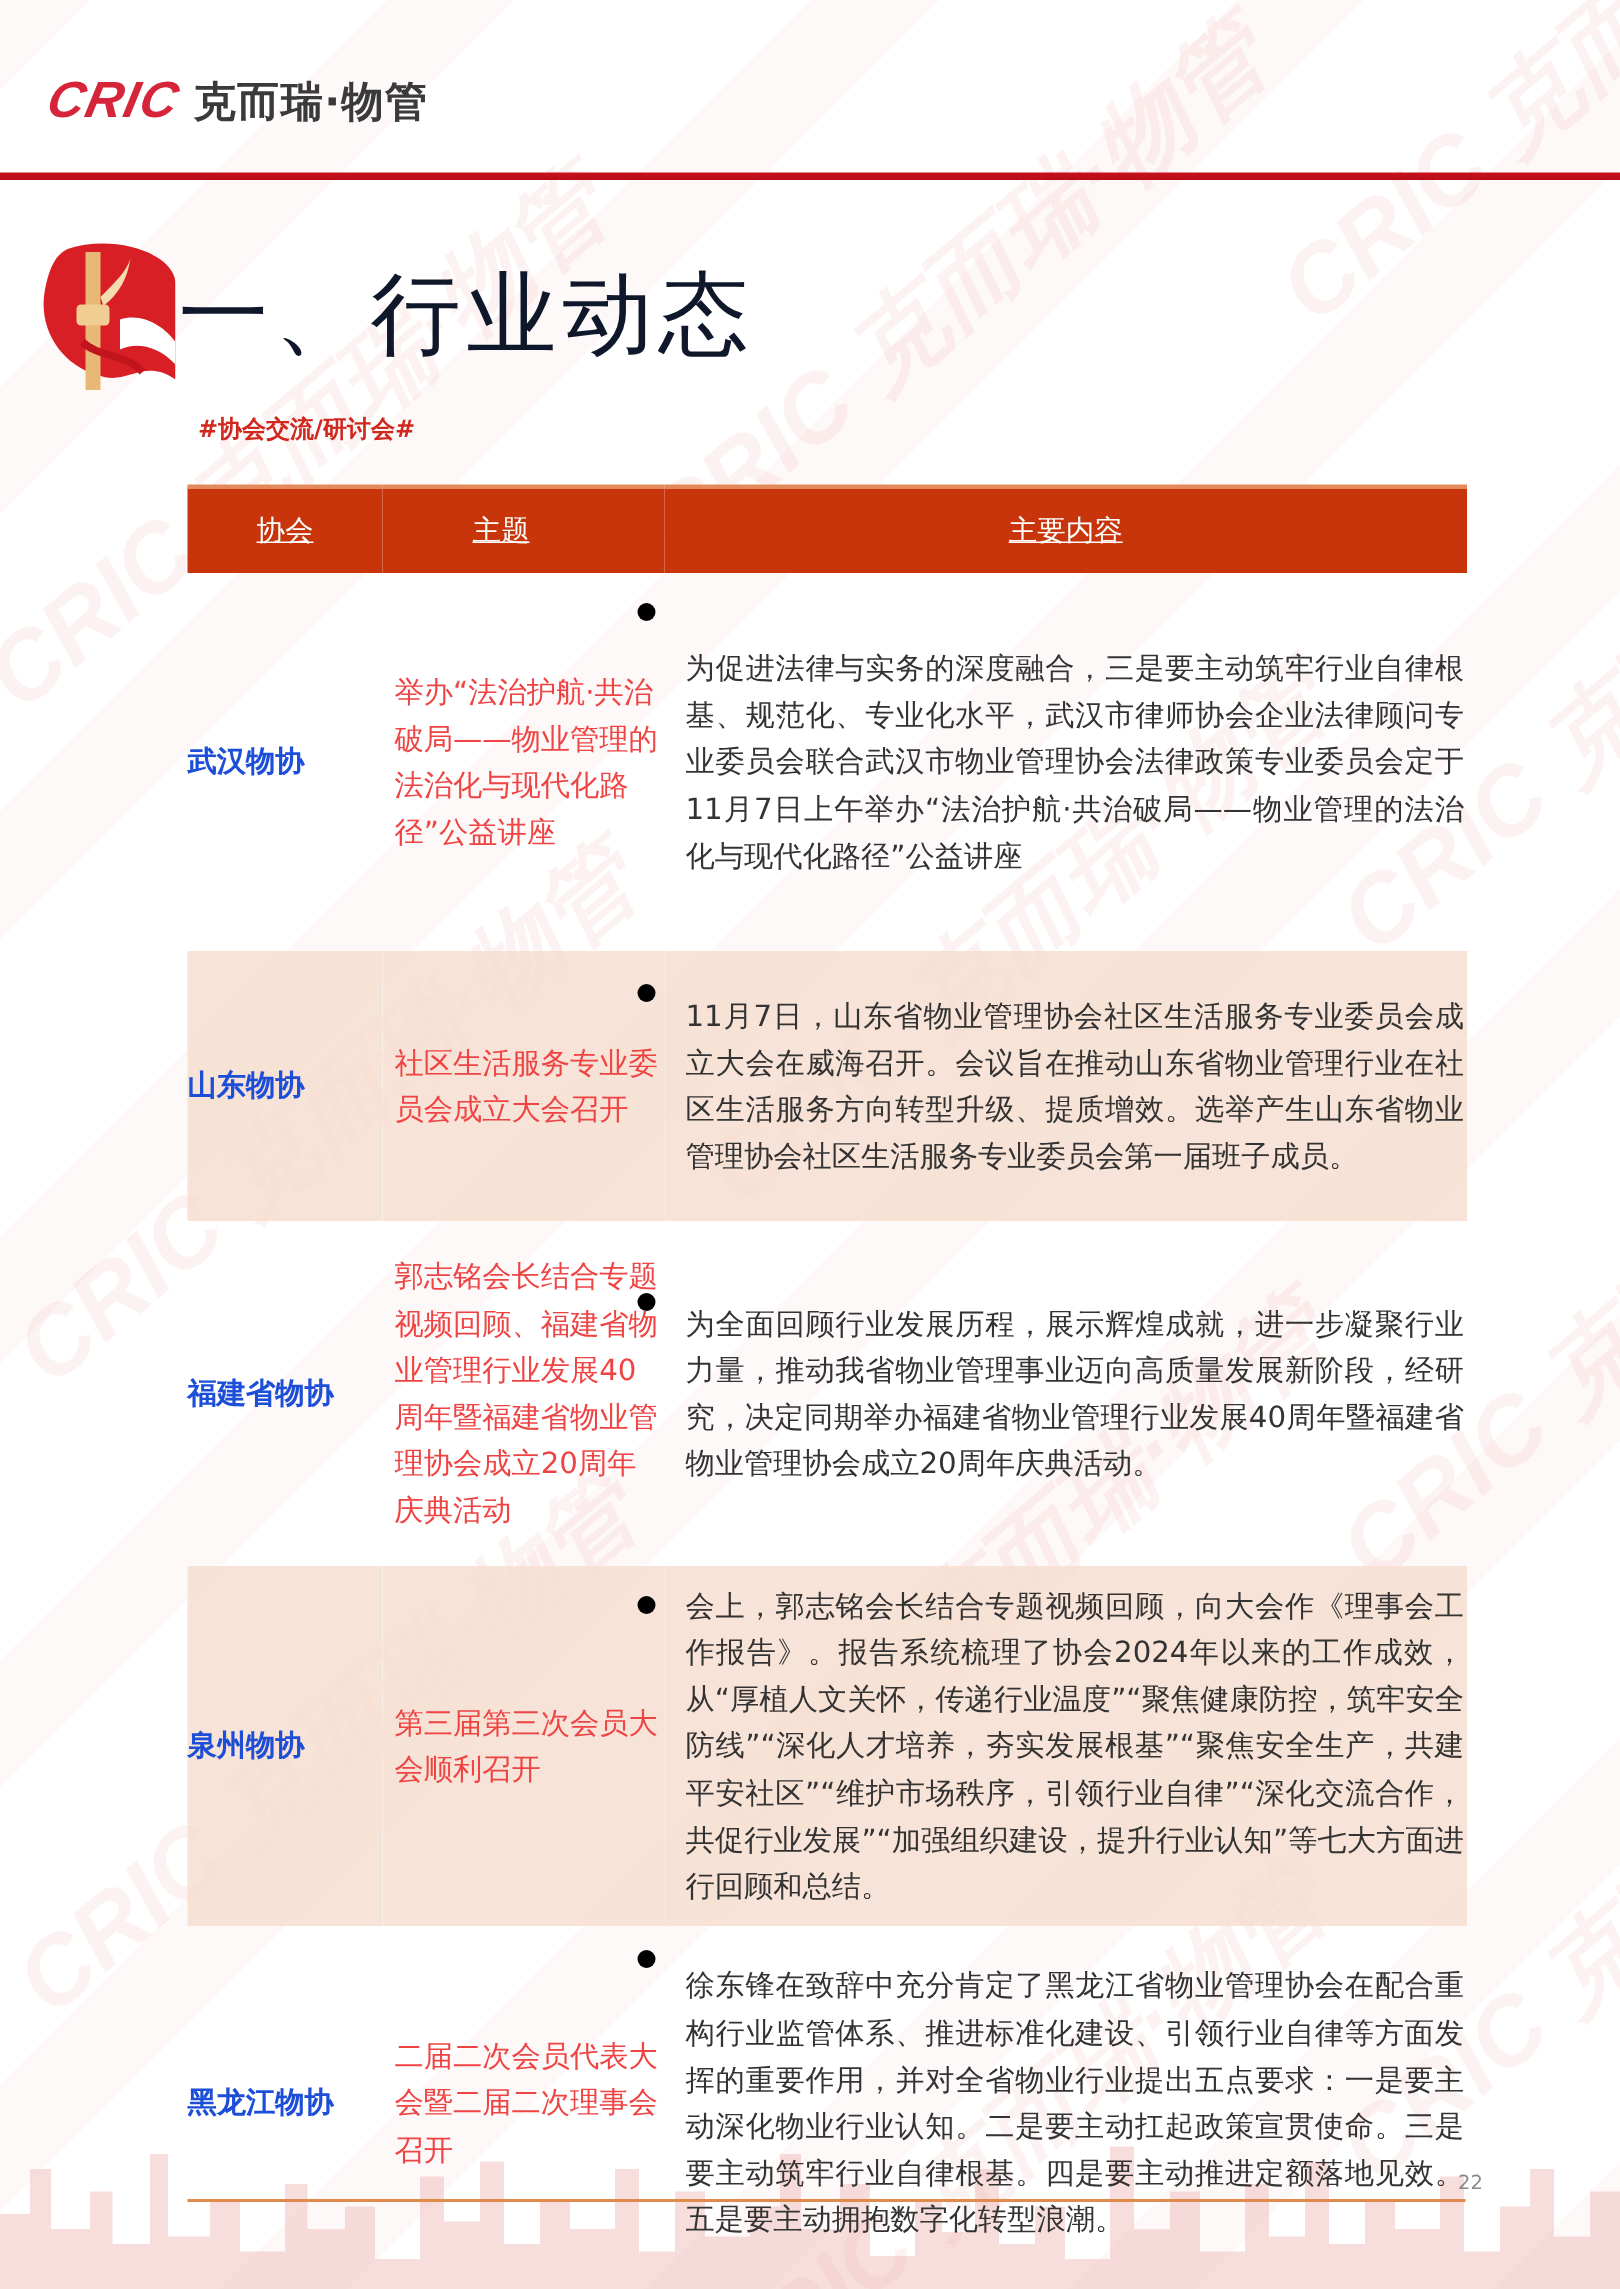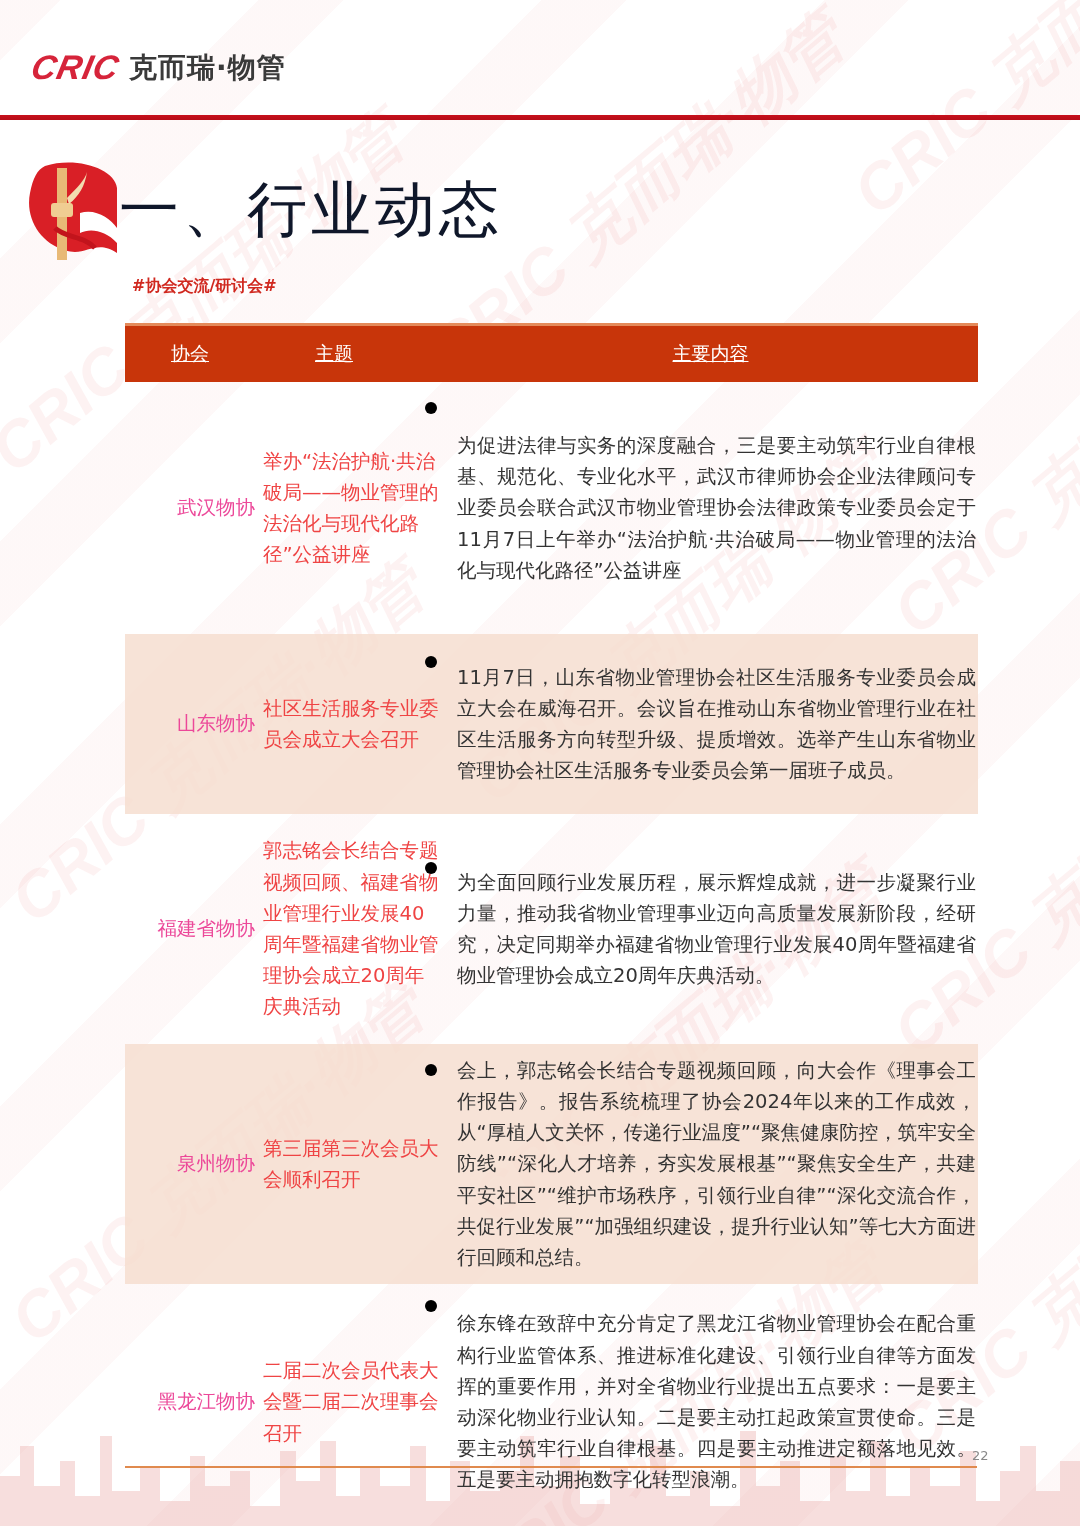--- a/index.html
+++ b/index.html
@@ -46,21 +46,21 @@
     border-collapse: collapse; table-layout: fixed;
   }
   table.news th {
     background: #c8350a; color: #fff; font-weight: normal; font-size: 19px;
     height: 56px; padding: 0; border-top: 3px solid #e48a5a; text-decoration: underline;
   }
   table.news td {
     vertical-align: middle; font-size: 19.5px; line-height: 31.2px; padding: 0;
   }
   tr.band td { background: rgba(246, 222, 208, 0.85); }
-  td.assoc { text-align: right; font-weight: normal; font-size: 19px; color: #ec4899; }
+  td.assoc { text-align: left; font-weight: bold; font-size: 19px; color: #1d4ed8; }
   td.topic { padding-left: 8px !important; padding-right: 4px !important; color: #ef4444; position: relative; }
   td.content { padding-left: 14px !important; padding-right: 2px !important; color: #333; text-align: justify; }
   .bullet {
     position: absolute; right: 6px; width: 12px; height: 12px; border-radius: 50%; background: #000;
   }
   .footer-line {
     position: absolute; left: 125px; top: 1466px; width: 852px; height: 2px; background: #e08a4e; z-index: 2;
   }
   .page-num { position: absolute; left: 972px; top: 1448px; font-size: 13px; color: #888; z-index: 2; text-align: center; }
 </style>

